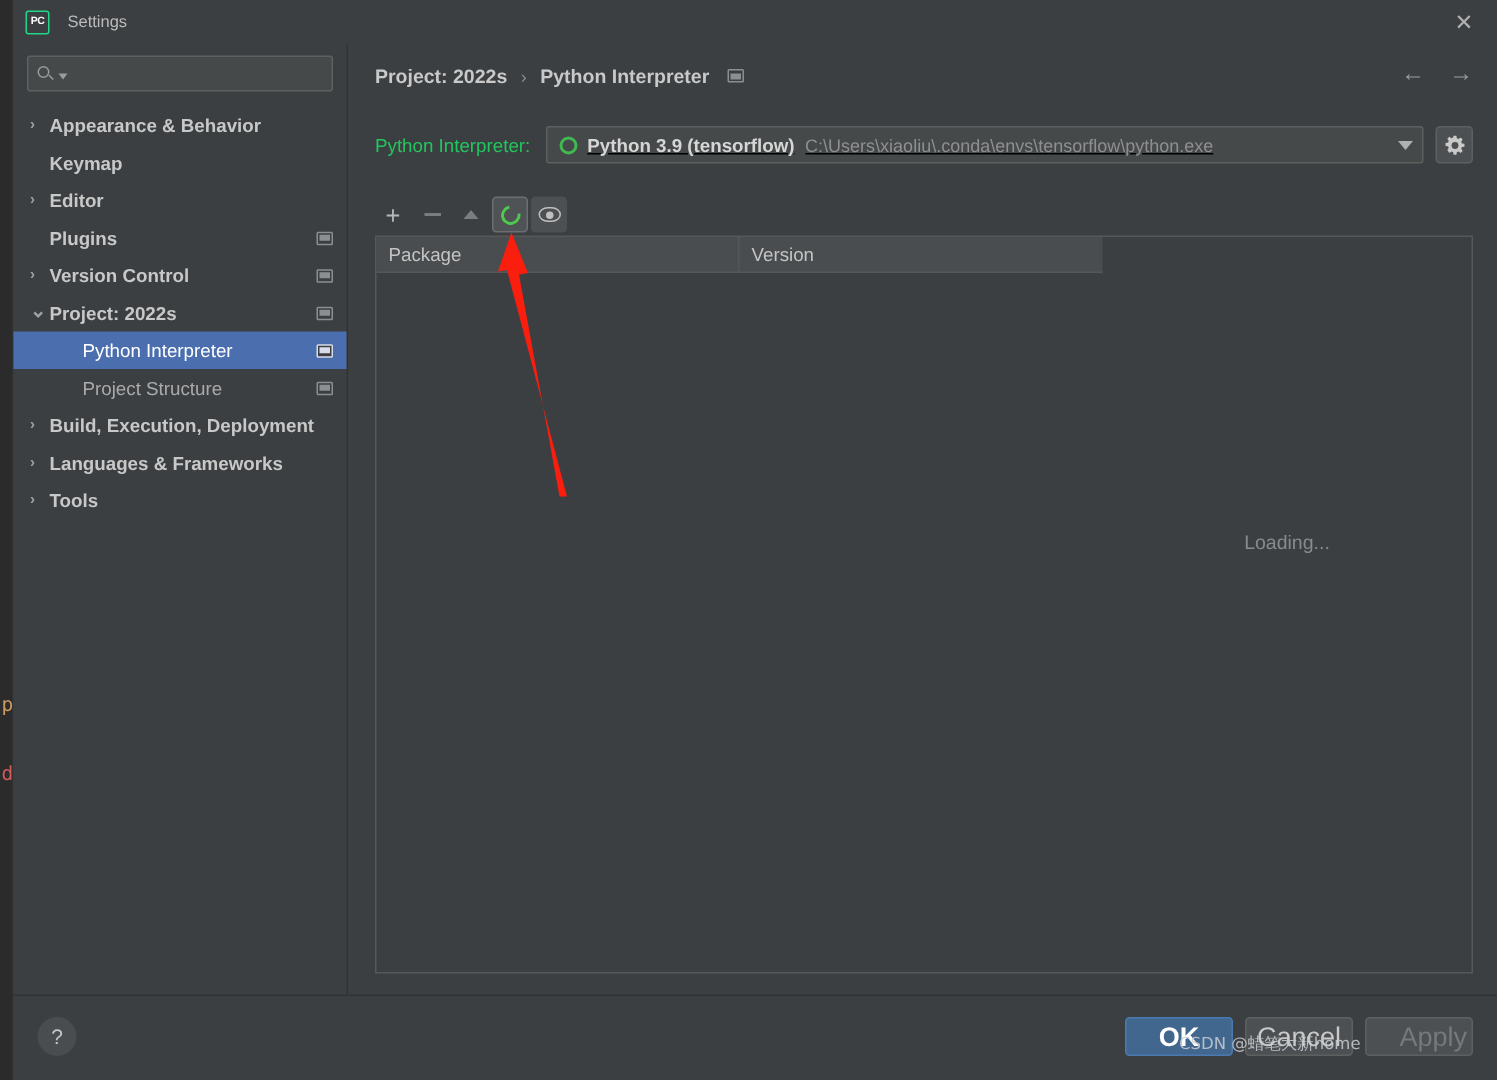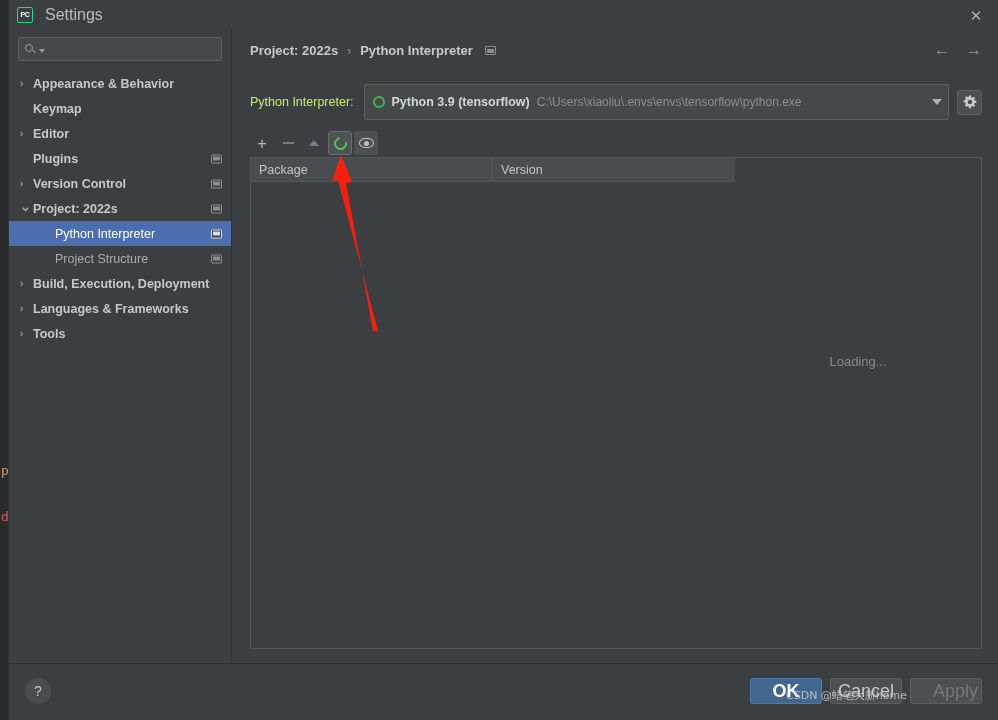--- a/index.html
+++ b/index.html
@@ -46,21 +46,21 @@
     width: 16px; height: 16px; margin-left: 8px;
     border: 1.5px solid #21d789;
     border-radius: 2px;
     background: #3c3f41;
     display: flex; align-items: center; justify-content: center;
     font-size: 7px; font-weight: bold; color: #ffffff;
     line-height: 1; letter-spacing: -0.3px;
   }
   .title-text {
     margin-left: 12px;
-    font-size: 16px; color: #bbbbbb;
+    font-size: 11px; color: #bbbbbb;
   }
   .close-btn {
     position: absolute; right: 10px; top: 6px;
     width: 24px; height: 18px;
     display: flex; align-items: center; justify-content: center;
     color: #b0b0b0; font-size: 15px; line-height: 1;
   }
 
   
   .body-area {
@@ -169,30 +169,31 @@
     position: absolute; right: 16px; top: 13px;
     display: flex; gap: 16px;
     color: #9a9a9a; font-size: 16px; line-height: 1;
   }
 
   .interp-row {
     position: absolute; left: 18px; top: 55px; right: 16px;
     display: flex; align-items: center;
   }
   .interp-label {
-    font-size: 12.5px; color: #bef264; white-space: nowrap;
+    font-size: 12.5px; color: #22c55e; white-space: nowrap;
   }
   .interp-combo {
     margin-left: 10px;
-    flex: 1; height: 36px;
+    flex: 1; height: 25px;
     background: #45494a;
     border: 1px solid #5e6060; border-radius: 2px;
     display: flex; align-items: center;
     padding: 0 6px 0 8px;
     overflow: hidden;
+    text-decoration: underline;
   }
   .py-ring {
     width: 12px; height: 12px; flex: none;
     border: 2px solid #3fb950; border-radius: 50%;
     background: transparent;
   }
   .interp-name {
     margin-left: 7px; font-size: 12.5px; color: #d6d6d6; font-weight: bold;
     white-space: nowrap;
   }
@@ -427,21 +428,21 @@
         <div class="nav-arrows">
           <span>←</span>
           <span>→</span>
         </div>
 
         <div class="interp-row">
           <span class="interp-label">Python Interpreter:</span>
           <div class="interp-combo">
             <span class="py-ring"></span>
             <span class="interp-name">Python 3.9 (tensorflow)</span>
-            <span class="interp-path">C:\Users\xiaoliu\.envs\envs\tensorflow\python.exe</span>
+            <span class="interp-path">C:\Users\xiaoliu\.conda\envs\tensorflow\python.exe</span>
             <span class="combo-caret"></span>
           </div>
           <div class="gear-btn">
             <svg width="14" height="14" viewBox="0 0 16 16">
               <path fill="#c9c9c9" d="M8 5.2A2.8 2.8 0 1 0 8 10.8 2.8 2.8 0 1 0 8 5.2zm0 1.6a1.2 1.2 0 1 1 0 2.4 1.2 1.2 0 0 1 0-2.4z"></path>
               <path fill="#c9c9c9" d="M6.9 0.6h2.2l0.3 1.9 1.3 0.55 1.6-1.1 1.55 1.55-1.1 1.6 0.55 1.3 1.9 0.3v2.2l-1.9 0.3-0.55 1.3 1.1 1.6-1.55 1.55-1.6-1.1-1.3 0.55-0.3 1.9H6.9l-0.3-1.9-1.3-0.55-1.6 1.1L2.15 11.5l1.1-1.6L2.7 8.6 0.8 8.3V6.1l1.9-0.3 0.55-1.3-1.1-1.6L3.7 1.35l1.6 1.1 1.3-0.55z"></path>
               <circle cx="8" cy="8" r="2.6" fill="#4c5052"></circle>
             </svg>
           </div>
         </div>

